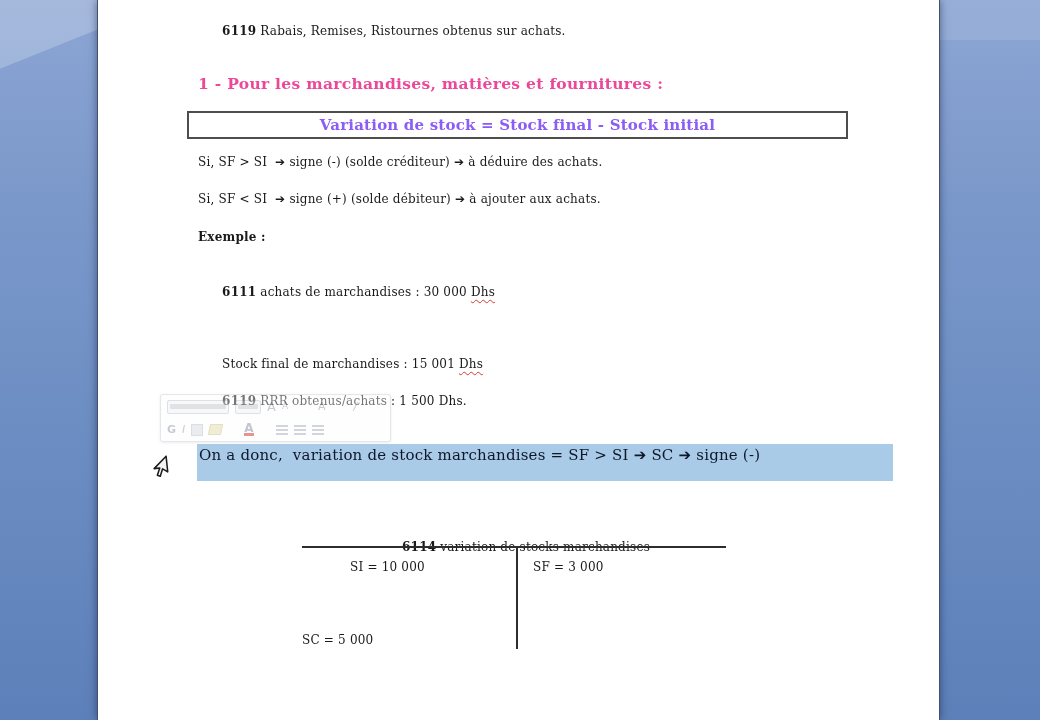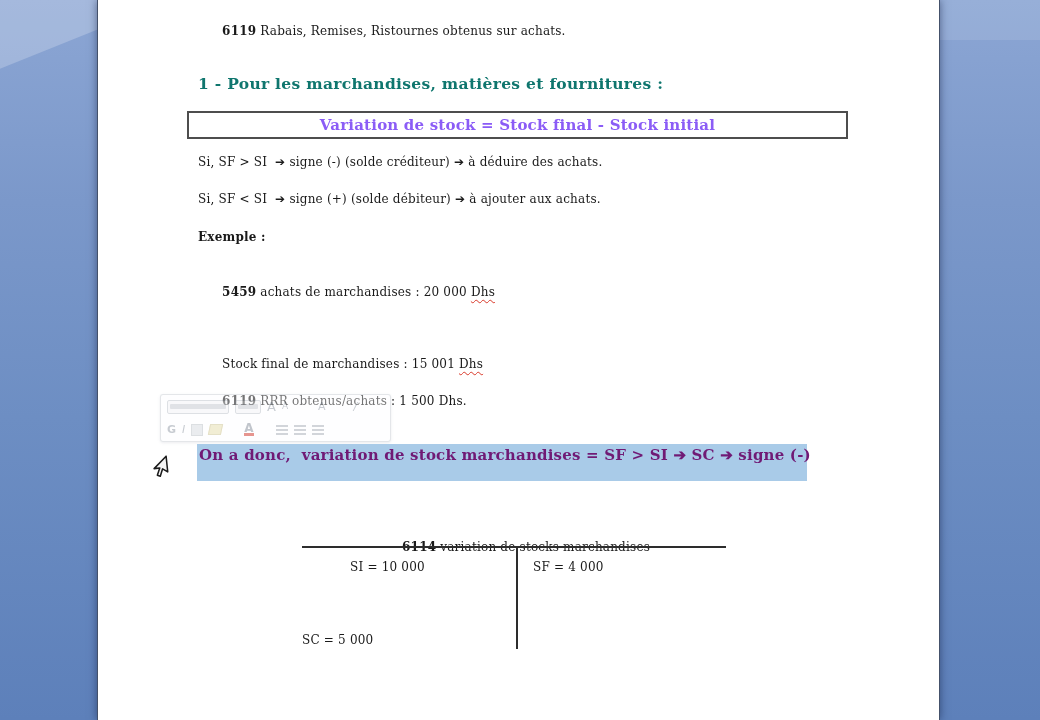--- a/index.html
+++ b/index.html
@@ -9,28 +9,28 @@
   .bg-sheen { position:absolute; left:0; top:0; width:97px; height:78px;
               background:rgba(255,255,255,.22); clip-path:polygon(0 0,100% 0,100% 38%,0 88%); }
   .bg-sheen-r { position:absolute; right:0; top:0; width:102px; height:40px;
               background:rgba(255,255,255,.10); }
   .paper { position:absolute; left:97px; top:0; width:841px; height:720px; background:#ffffff;
            border-left:1px solid #44516a; border-right:1px solid #44516a;
            box-shadow:0 0 8px rgba(10,20,55,.5); }
   .t { position:absolute; font-size:12px; line-height:18px; color:#1a1a1a;
        white-space:pre; letter-spacing:.2px; }
   .b { font-weight:bold; }
-  .heading { color:#0f766e; font-weight:bold; font-size:15.5px; letter-spacing:.3px; }
+  .heading { color:#ec4899; font-weight:bold; font-size:15.5px; letter-spacing:.3px; }
   .fbox { position:absolute; left:89px; top:111px; width:657px; height:24px;
           border:2px solid #4d4d4d; display:flex; align-items:center; justify-content:center;
           font-size:15px; font-weight:600; color:#8b5cf6; letter-spacing:.2px; }
   .sp { text-decoration:underline wavy #d93a2b 1px; text-underline-offset:3px; }
-  .sel { position:absolute; left:99px; top:444px; width:610px; height:37px;
-         background:#a9cbe8; color:#701a75; font-size:15px; letter-spacing:.2px;
-         padding:2px 0 0 2px; box-sizing:border-box; white-space:pre; font-weight:700; }
+  .sel { position:absolute; left:99px; top:444px; width:696px; height:37px;
+         background:#a9cbe8; color:#0f172a; font-size:15px; letter-spacing:.2px;
+         padding:2px 0 0 2px; box-sizing:border-box; white-space:pre; font-weight:400; }
   
   .mini { position:absolute; left:62px; top:394px; width:229px; height:46px;
           background:rgba(252,252,253,.72); border:1px solid rgba(168,174,186,.55);
           border-radius:3px; box-shadow:0 1px 3px rgba(110,120,145,.25); opacity:.55;
           font-family:"DejaVu Sans", sans-serif; }
   .mini .row { display:flex; align-items:center; gap:6px; padding:3px 6px; height:17px; }
   .gbox { border:1px solid #c3c7cf; background:#f3f4f6; height:12px; border-radius:2px;
           display:flex; align-items:center; padding:0 2px; }
   .gbar { background:#c7cbd3; height:5px; width:100%; border-radius:1px; }
   .gi { color:#9aa2ad; font-size:11px; line-height:11px; }
@@ -69,21 +69,21 @@
       <span>Variation de stock = Stock final - Stock initial</span>
     </div>
 
     <div class="t" style="left:100px; top:190px;">Si, SF &lt; SI  ➔ signe (+) (solde débiteur) ➔ à ajouter aux achats.</div>
 
     <div class="t" style="left:100px; top:153px;">Si, SF &gt; SI  ➔ signe (-) (solde créditeur) ➔ à déduire des achats.</div>
 
     <div class="t b" style="left:100px; top:228px;">Exemple :</div>
 
     <div class="t" style="left:100px; top:265px;">
-      <span class="b">5459</span><span> achats de marchandises : 20 000 </span><span class="sp">Dhs</span>
+      <span class="b">6111</span><span> achats de marchandises : 30 000 </span><span class="sp">Dhs</span>
     </div>
 
 
     <div class="t" style="left:100px; top:337px;">
       <span>Stock final de marchandises : 15 001 </span><span class="sp">Dhs</span>
     </div>
 
     <div class="t" style="left:100px; top:374px;">
       <span class="b">6119</span><span> RRR obtenus/achats : 1 500 Dhs.</span>
     </div>
@@ -118,17 +118,17 @@
     <svg class="cursor" viewBox="0 0 22 22">
       <polygon points="19.5,1 19.5,15.5 15.1,12.2 12.3,18.8 9.7,17.6 12.6,11.2 7.4,11.2" fill="#f5f5f5" stroke="#1c1c1c" stroke-width="1.4" stroke-linejoin="round"></polygon>
     </svg>
 
     <div class="t tacct-title">
       <span class="b">6114</span><span> variation de stocks marchandises</span>
     </div>
     <div class="hline"></div>
     <div class="vline"></div>
     <div class="t" style="left:204px; top:558px;margin-left:48px;">SI = 10 000</div>
-    <div class="t" style="left:435px; top:558px;">SF = 4 000</div>
+    <div class="t" style="left:435px; top:558px;">SF = 3 000</div>
     <div class="t" style="left:204px; top:631px;">SC = 5 000</div>
 
   </div>
 </div>
 
 </body></html>

